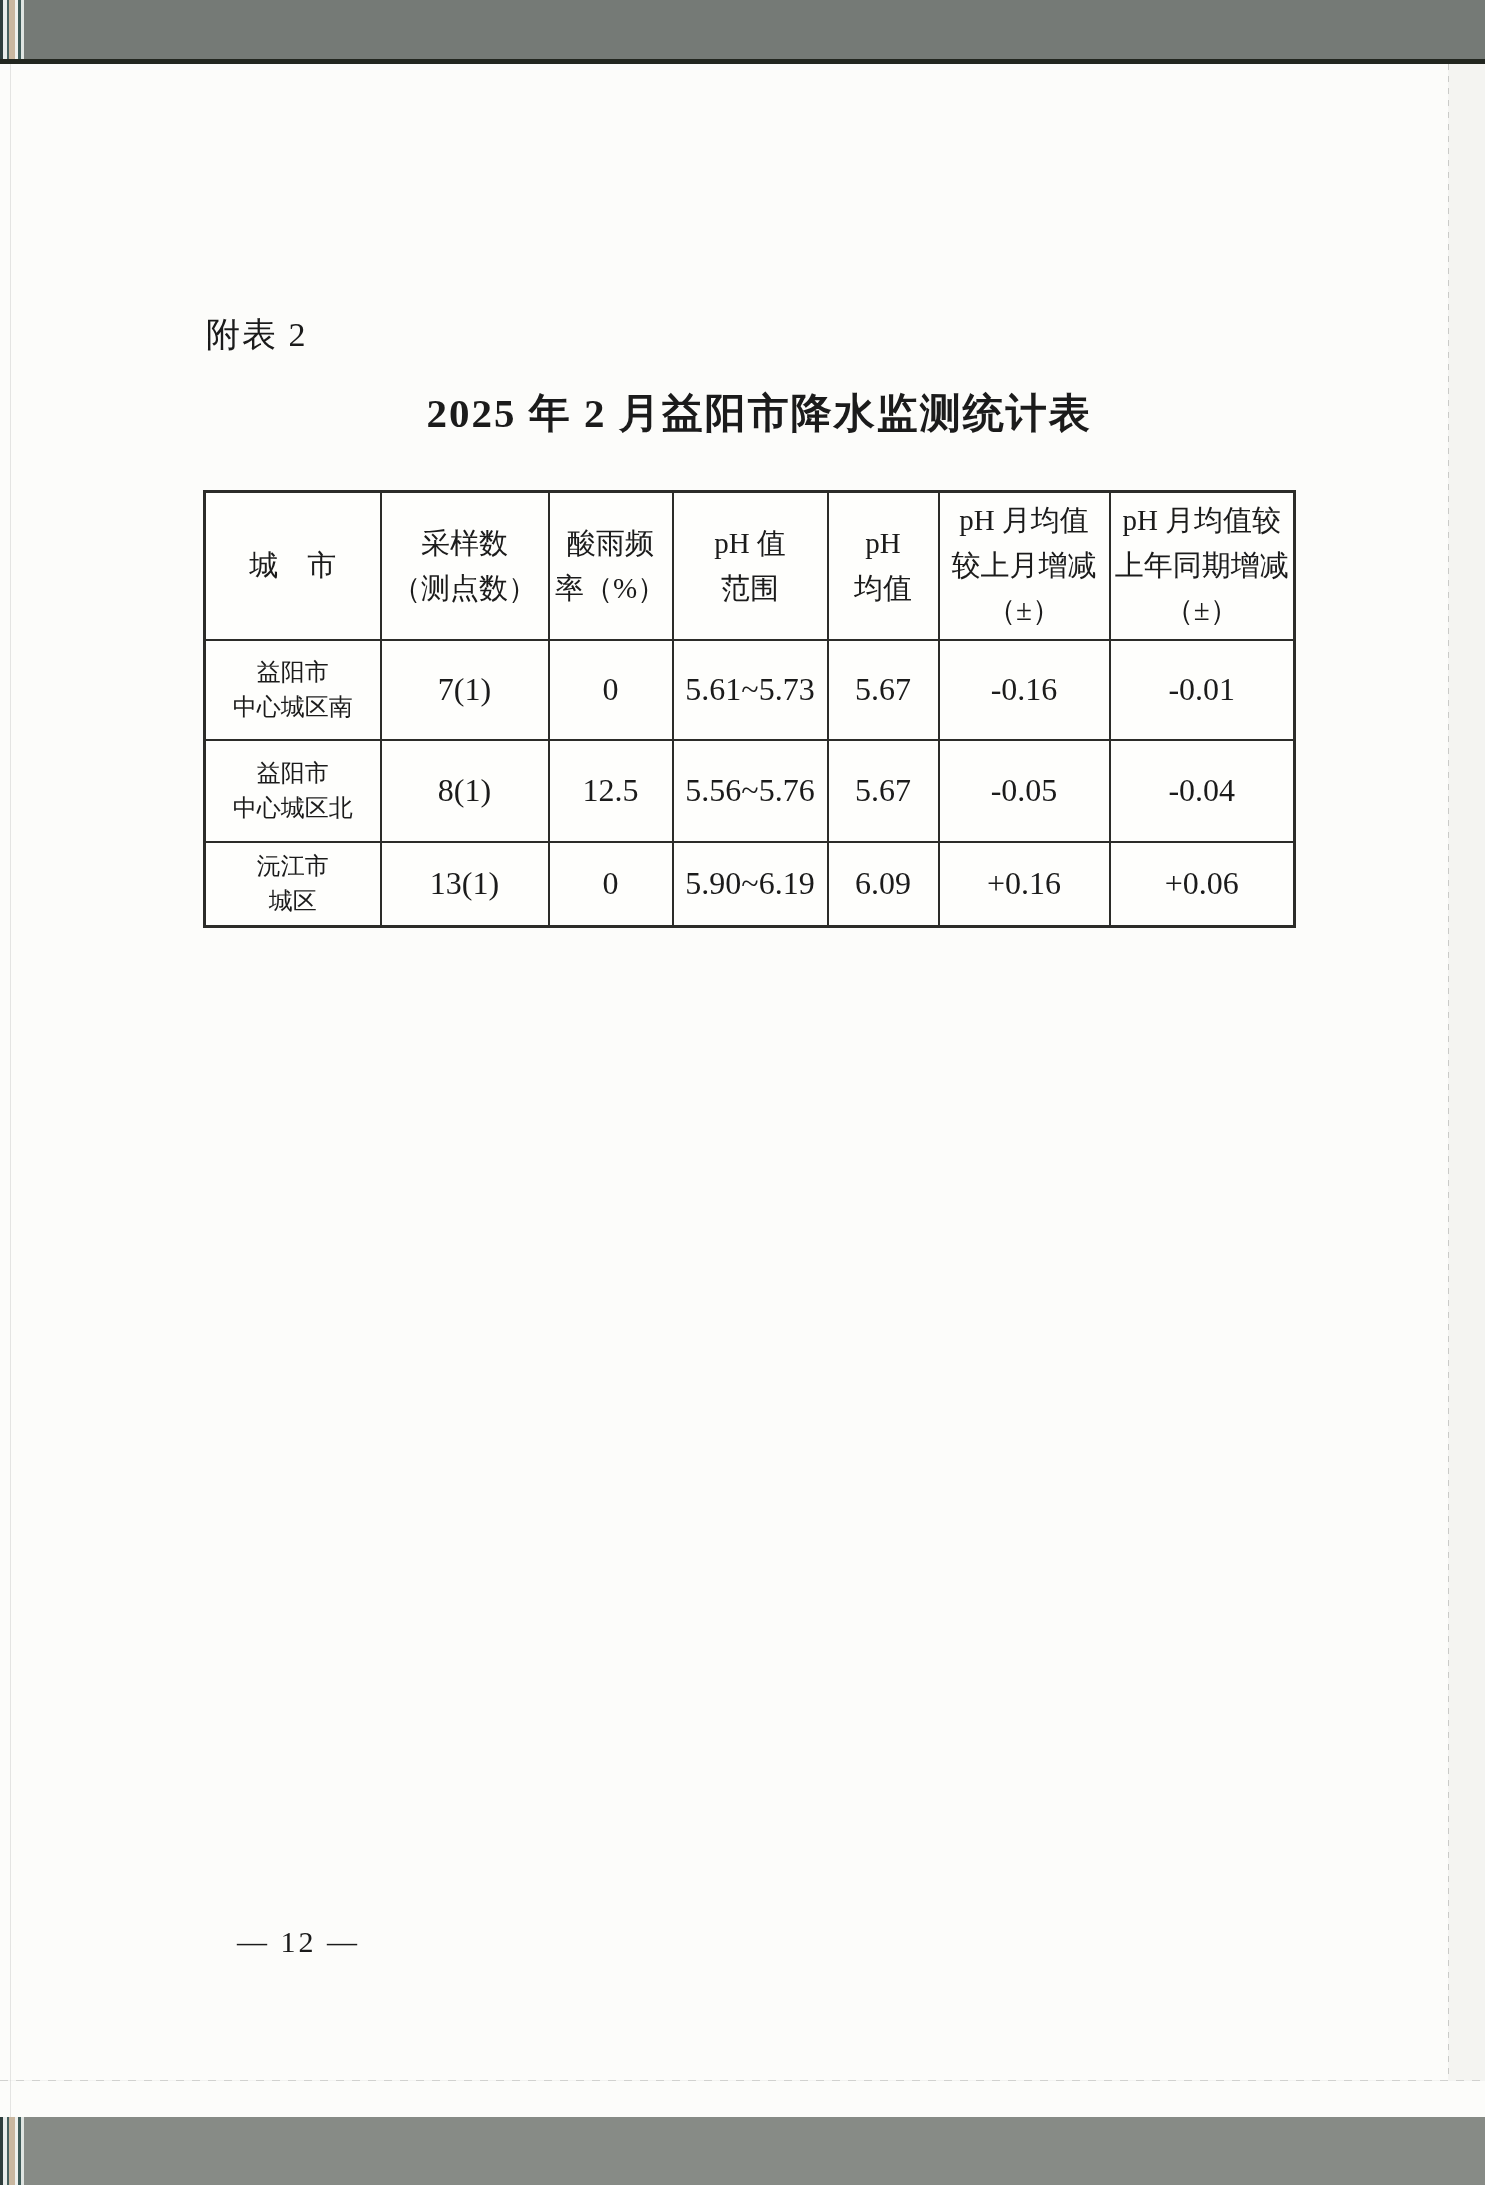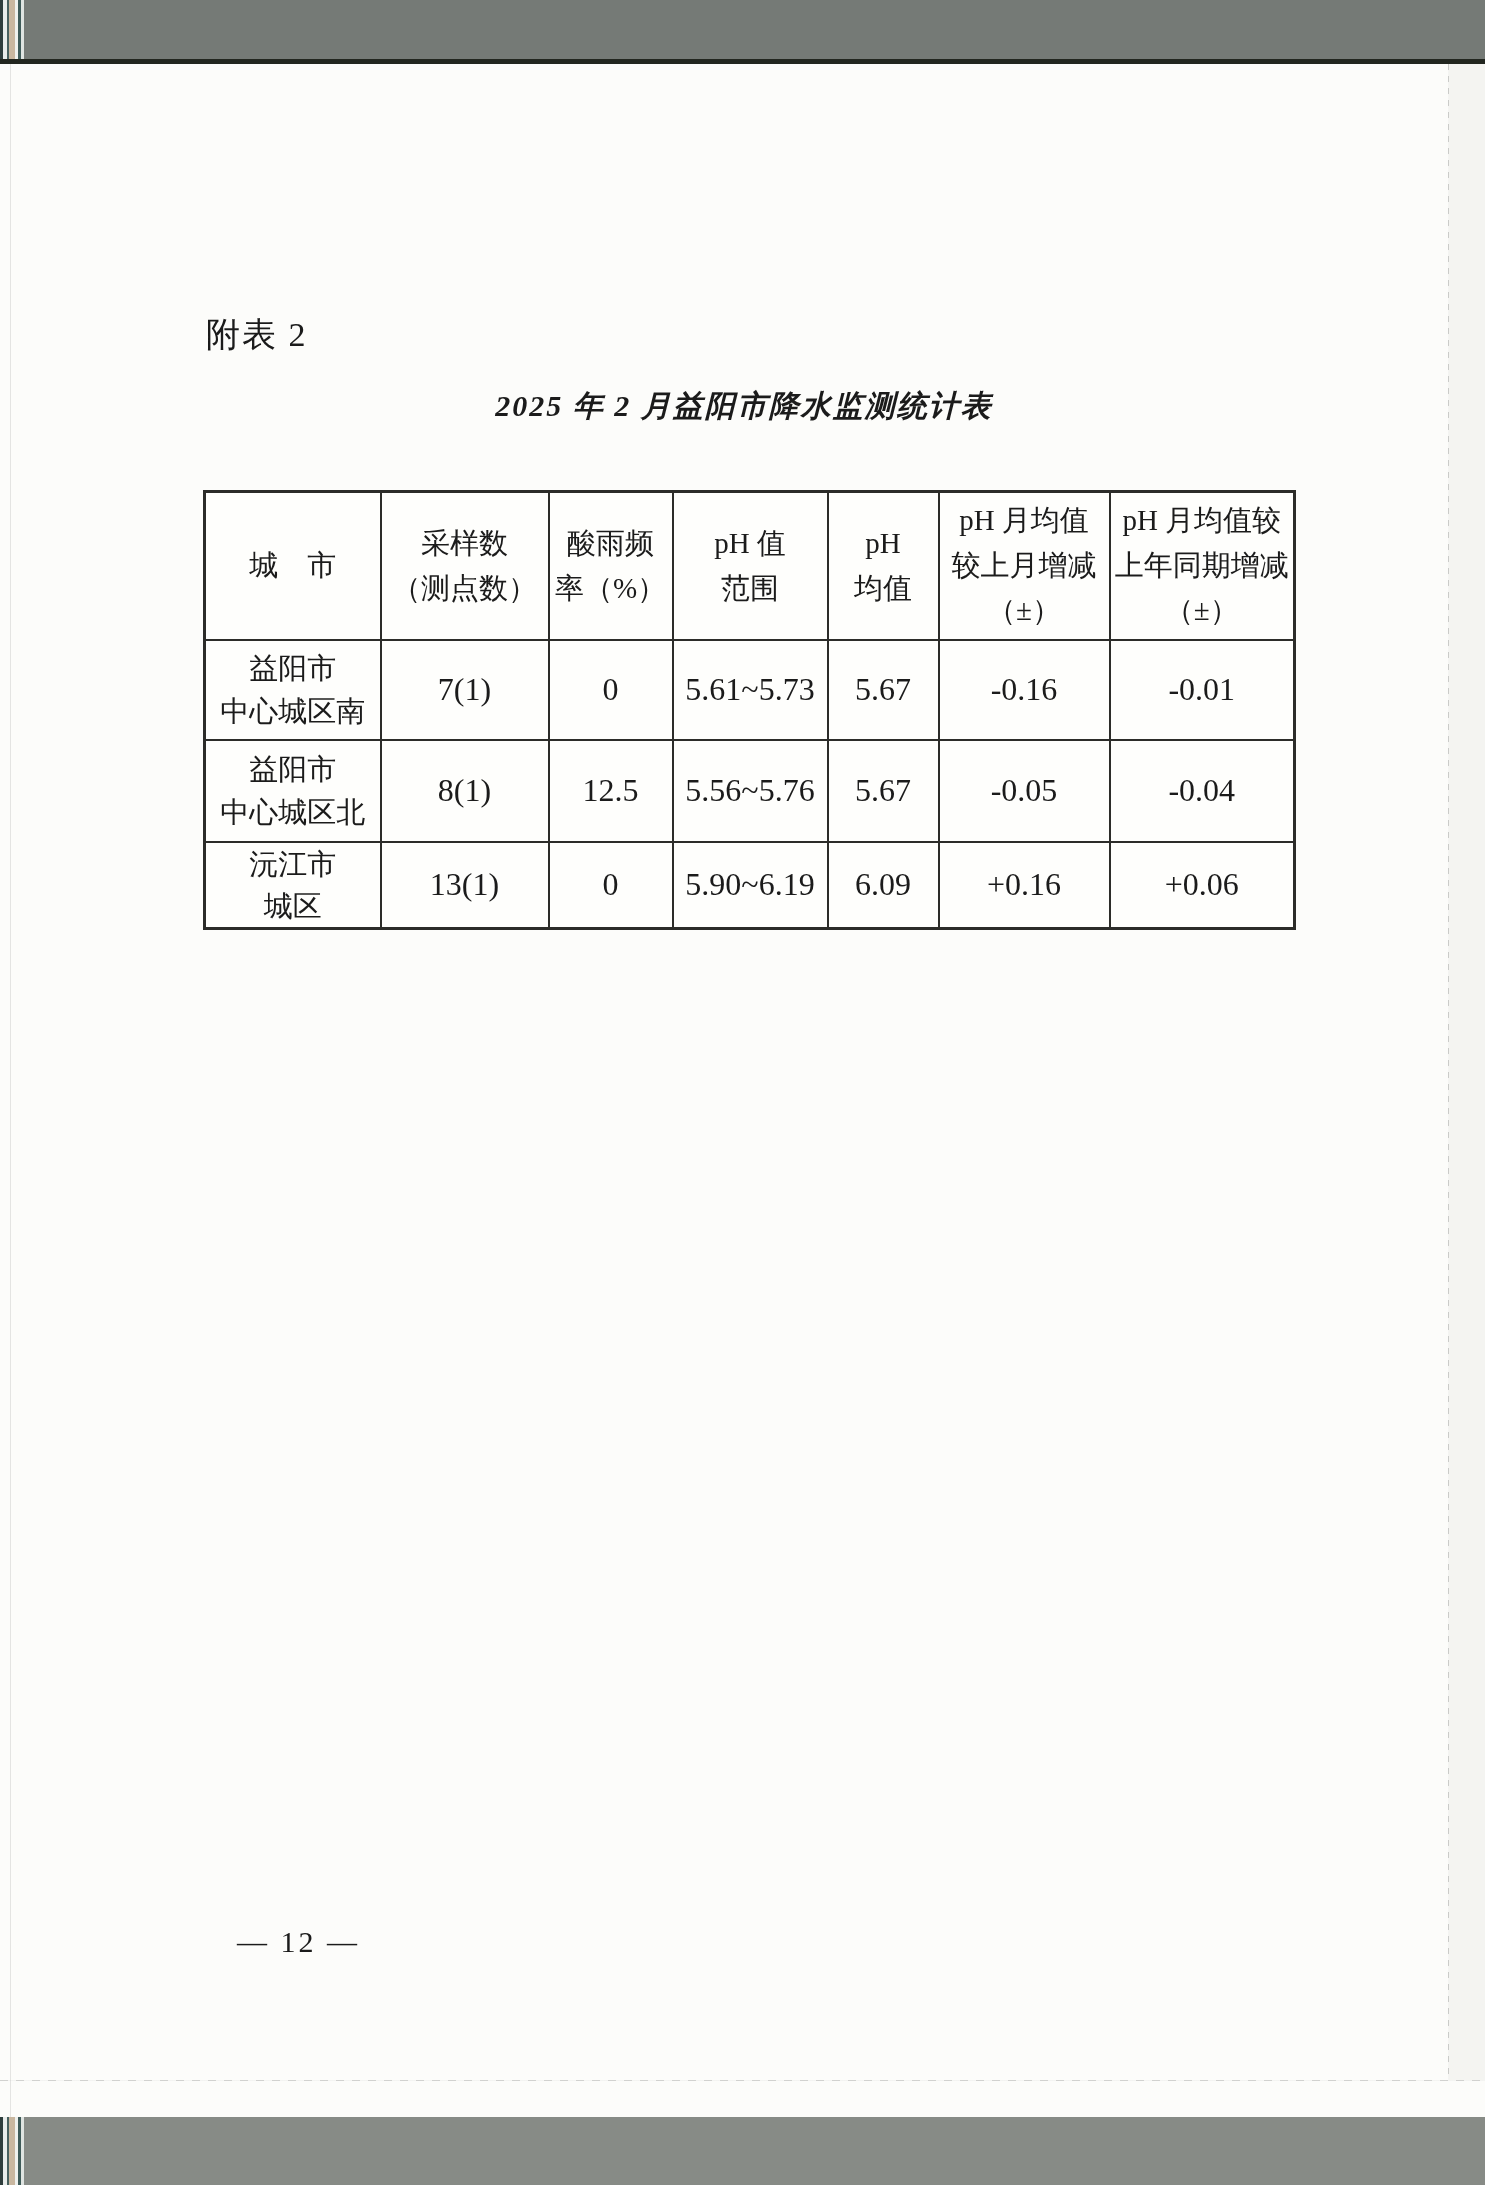--- a/index.html
+++ b/index.html
@@ -54,40 +54,40 @@
   .right-margin-tint {
     position: absolute; left: 1449px; top: 64px; width: 36px; height: 2016px;
     background: rgba(90,92,88,0.05);
   }
   
   .attachment-label {
     position: absolute; left: 206px; top: 312px;
     font-size: 34px; letter-spacing: 2px;
   }
   .doc-title {
-    position: absolute; left: 199px; top: 386px; width: 1090px;
-    text-align: center; font-size: 30px; font-weight: bold; letter-spacing: 2px; font-style: italic;
+    position: absolute; left: 214px; top: 386px; width: 1090px;
+    text-align: center; font-size: 41px; font-weight: bold; letter-spacing: 2px;
   }
   
   table.stats {
     position: absolute; left: 203px; top: 490px;
     width: 1090px; table-layout: fixed;
     border-collapse: collapse;
     border: 3px solid #2c2c29;
     background: #fefefc;
   }
   table.stats th, table.stats td {
     border: 2px solid #2c2c29;
     text-align: center; vertical-align: middle;
     white-space: pre-line;
     padding: 0 4px;
     font-weight: normal;
   }
   table.stats th { font-size: 29px; line-height: 1.55; }
-  td.cn  { font-size: 29px; line-height: 1.45; }
+  td.cn  { font-size: 24px; line-height: 1.45; }
   td.num { font-size: 32px; }
   tr.hdr  { height: 148px; }
   tr.r1   { height: 100px; }
   tr.r2   { height: 102px; }
   tr.r3   { height: 85px; }
   tr.r4   { height: 62px; }
   .page-footer {
     position: absolute; left: 237px; top: 1925px;
     font-size: 30px; letter-spacing: 3px;
   }

